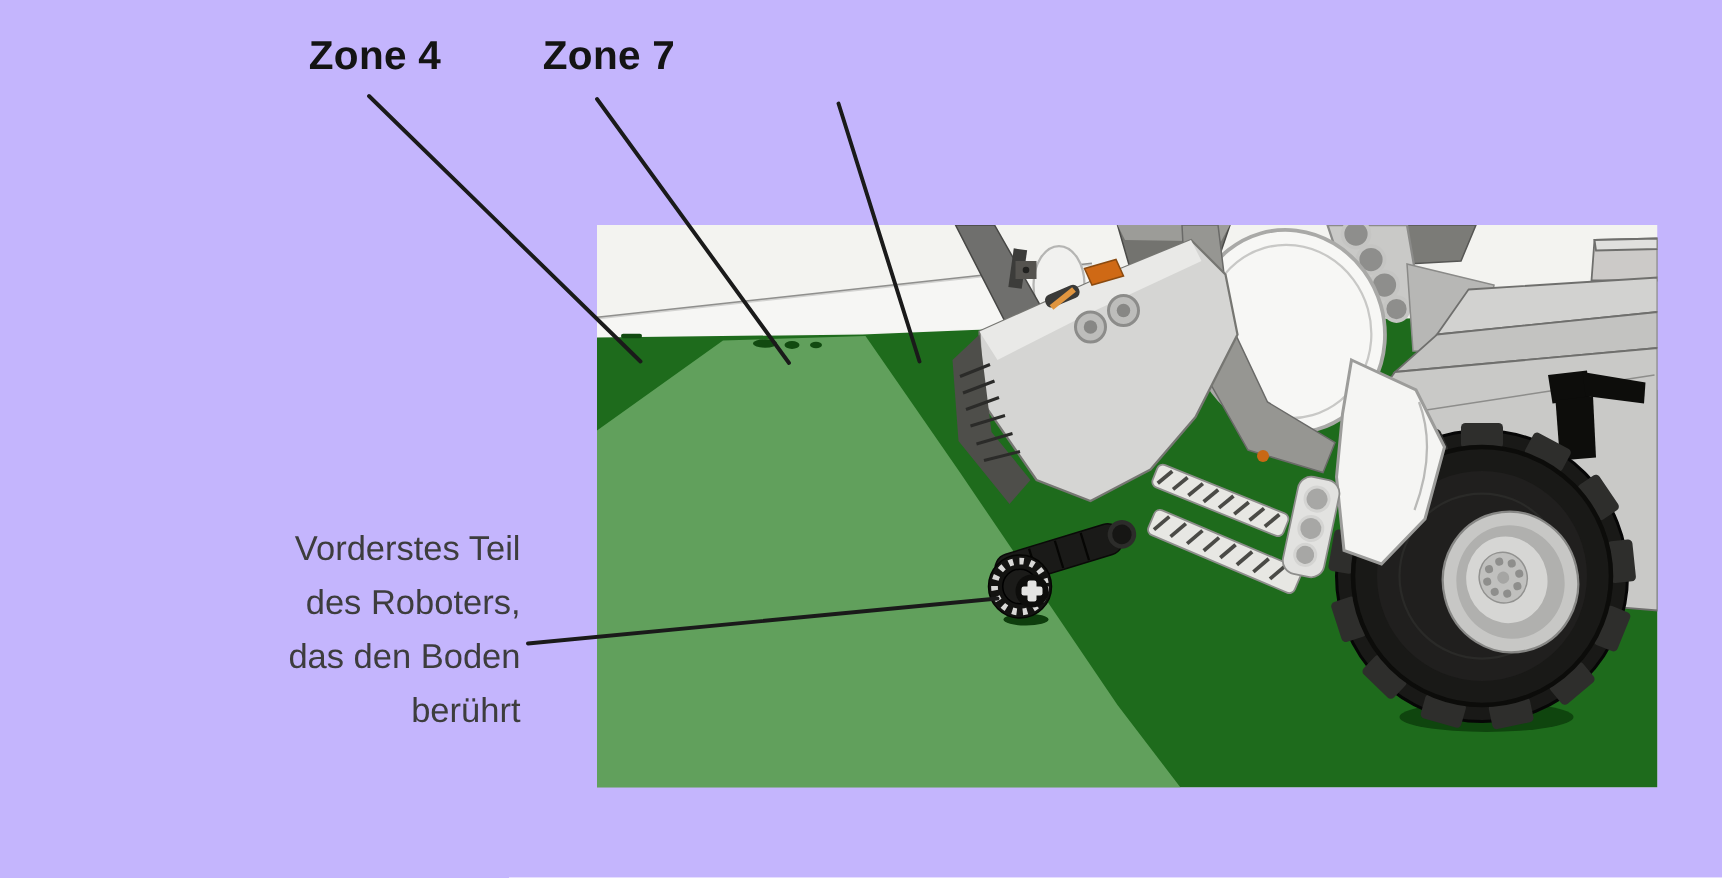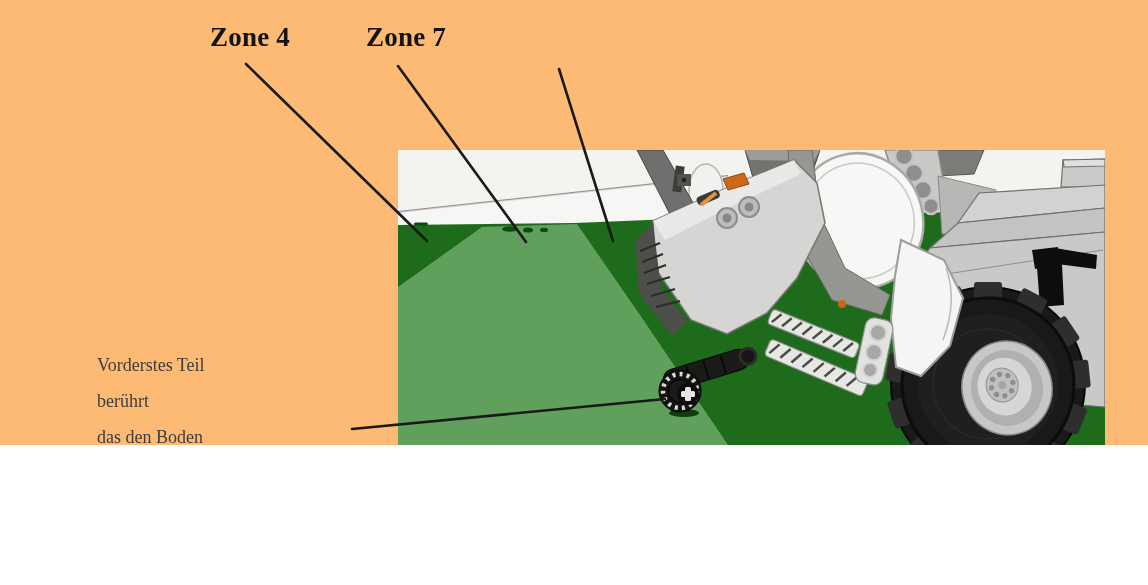--- a/index.html
+++ b/index.html
@@ -1,46 +1,47 @@
 <!DOCTYPE html>
 <html style="--zone-label-color: #141414; --annotation-color: #3d3d3d; --leader-line: #1a1a1a; --dark-green: #1e6b1c; --light-green: #61a05c; --scene-background: #f3f3f0; --table-edge-line: #8f8f8d;"><head>
 <meta charset="utf-8">
 <style>
   html,body{margin:0;padding:0;background:#ffffff;}
   .page{
-    position:relative;width:1148px;height:445px;background:#fdba74;
-    font-family:Liberation Serif, serif;overflow:hidden;
+    position:relative;width:1148px;height:585px;background:#c4b5fd;
+    font-family:Liberation Sans, sans-serif;overflow:hidden;
   }
   .zone-label{
     position:absolute;top:22px;width:120px;text-align:center;
     font-size:27px;font-weight:700;color:var(--zone-label-color,#141414);
     letter-spacing:0.2px;white-space:nowrap;
   }
   #zone4-label{left:190px;}
   #zone3-label{left:346px;}
   #zone2-label{left:502px;}
   .annotation{
-    position:absolute;left:97px;top:347px;width:250px;text-align:left;
-    font-size:18px;line-height:36px;color:var(--annotation-color,#3d3d3d);
+    position:absolute;left:97px;top:347px;width:250px;text-align:right;
+    font-size:23px;line-height:36px;color:var(--annotation-color,#3d3d3d);
   }
   .scene{position:absolute;left:398px;top:150px;width:707px;height:375px;}
   .overlay{position:absolute;left:0;top:0;width:1148px;height:585px;pointer-events:none;}
 </style>
 </head>
 <body>
 
 <div class="page">
 
   <div class="zone-label" id="zone4-label">Zone 4</div>
   <div class="zone-label" id="zone3-label">Zone 7</div>
 
   <div class="annotation">
     <div>Vorderstes Teil</div>
+    <div>des Roboters,</div>
+    <div>das den Boden</div>
     <div>berührt</div>
-    <div>das den Boden</div>
   </div>
 
   <svg class="scene" viewBox="0 0 707 375" aria-hidden="true">
 
     <rect x="0" y="0" width="707" height="375" style="fill:var(--scene-background,#f3f3f0)"></rect>
 
     <line x1="0" y1="62" x2="330" y2="26" style="stroke:var(--table-edge-line,#8f8f8d)" stroke-width="2"></line>
     <polygon points="0,62 330,26 420,62 213,71 0,76" fill="#f8f8f6" opacity="0.65"></polygon>
 
     <polygon points="0,75 177,73 250,70 420,64 560,62 707,110 707,375 0,375" style="fill:var(--dark-green,#1e6b1c)"></polygon>

